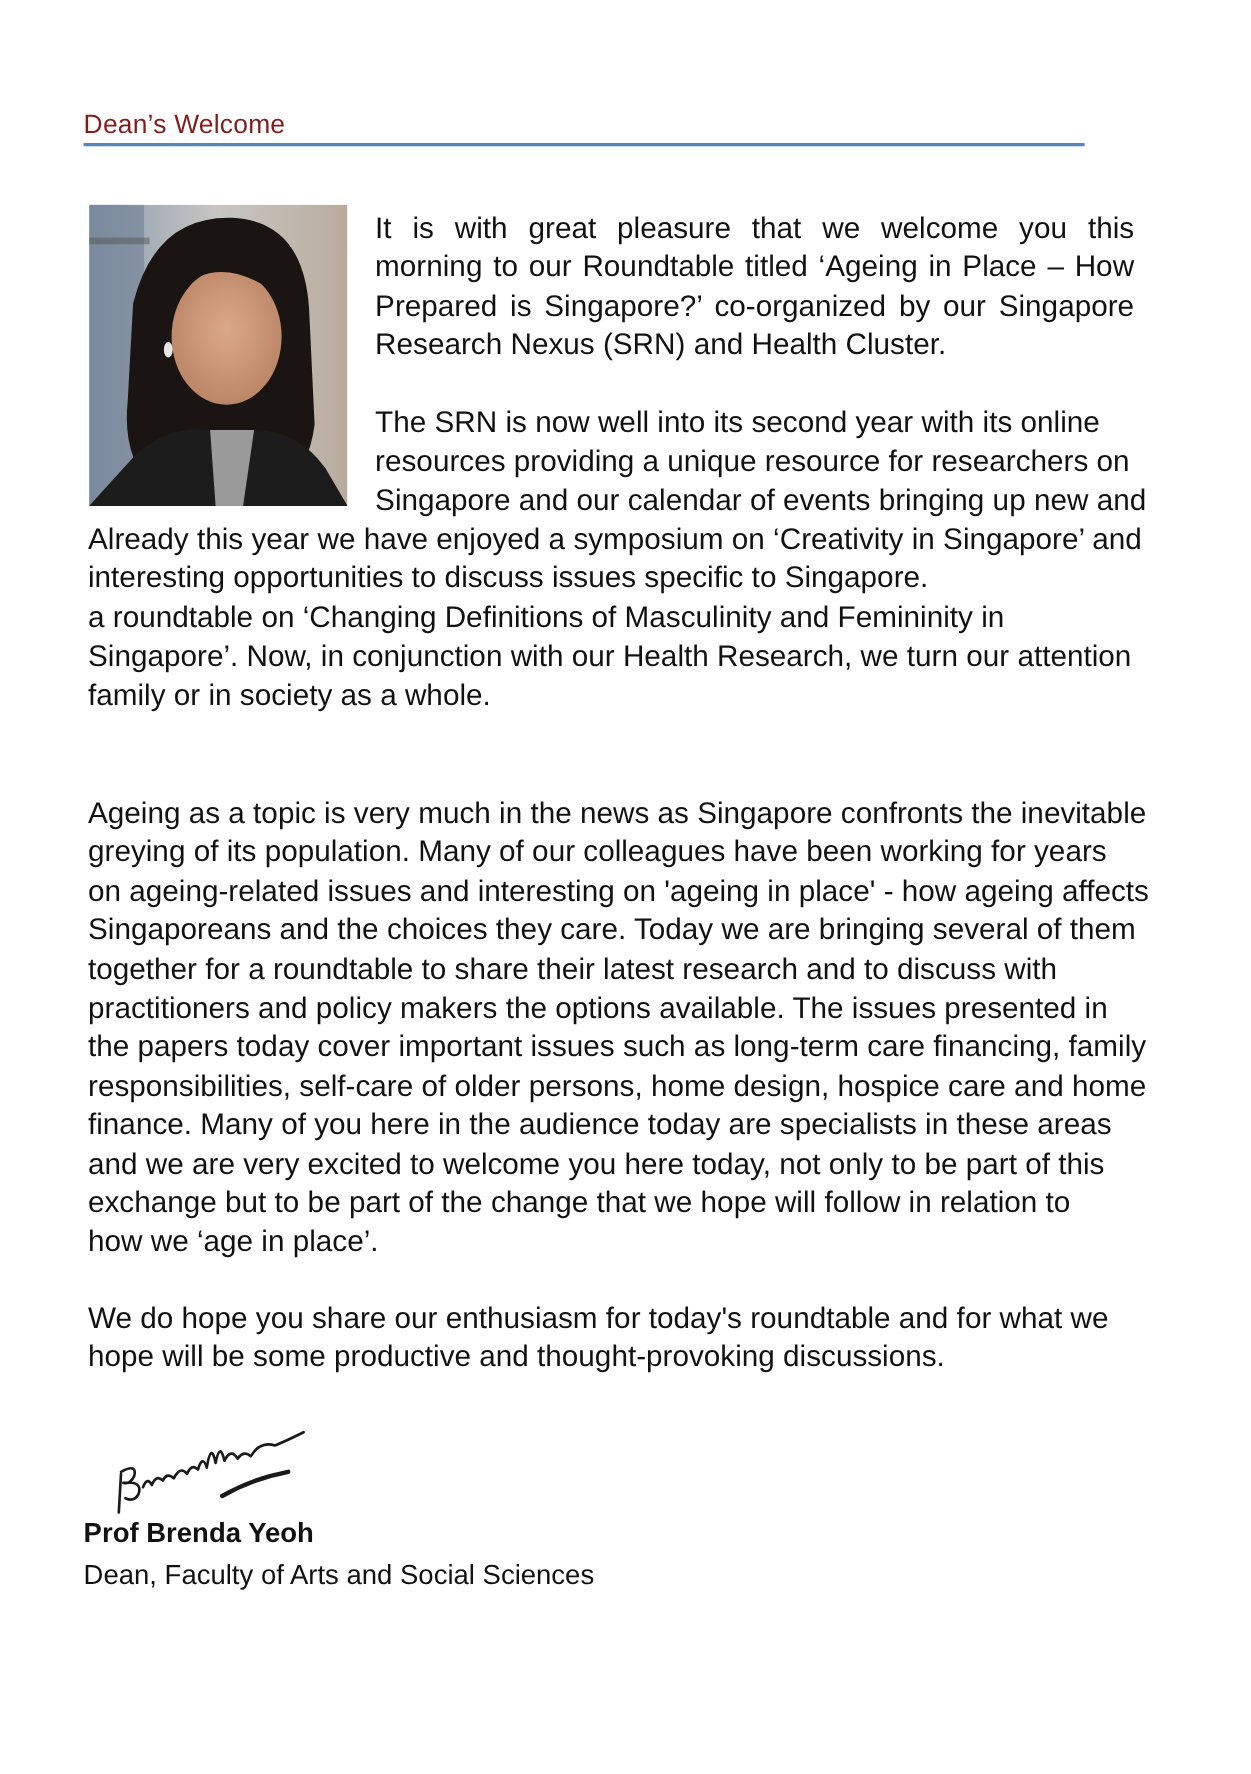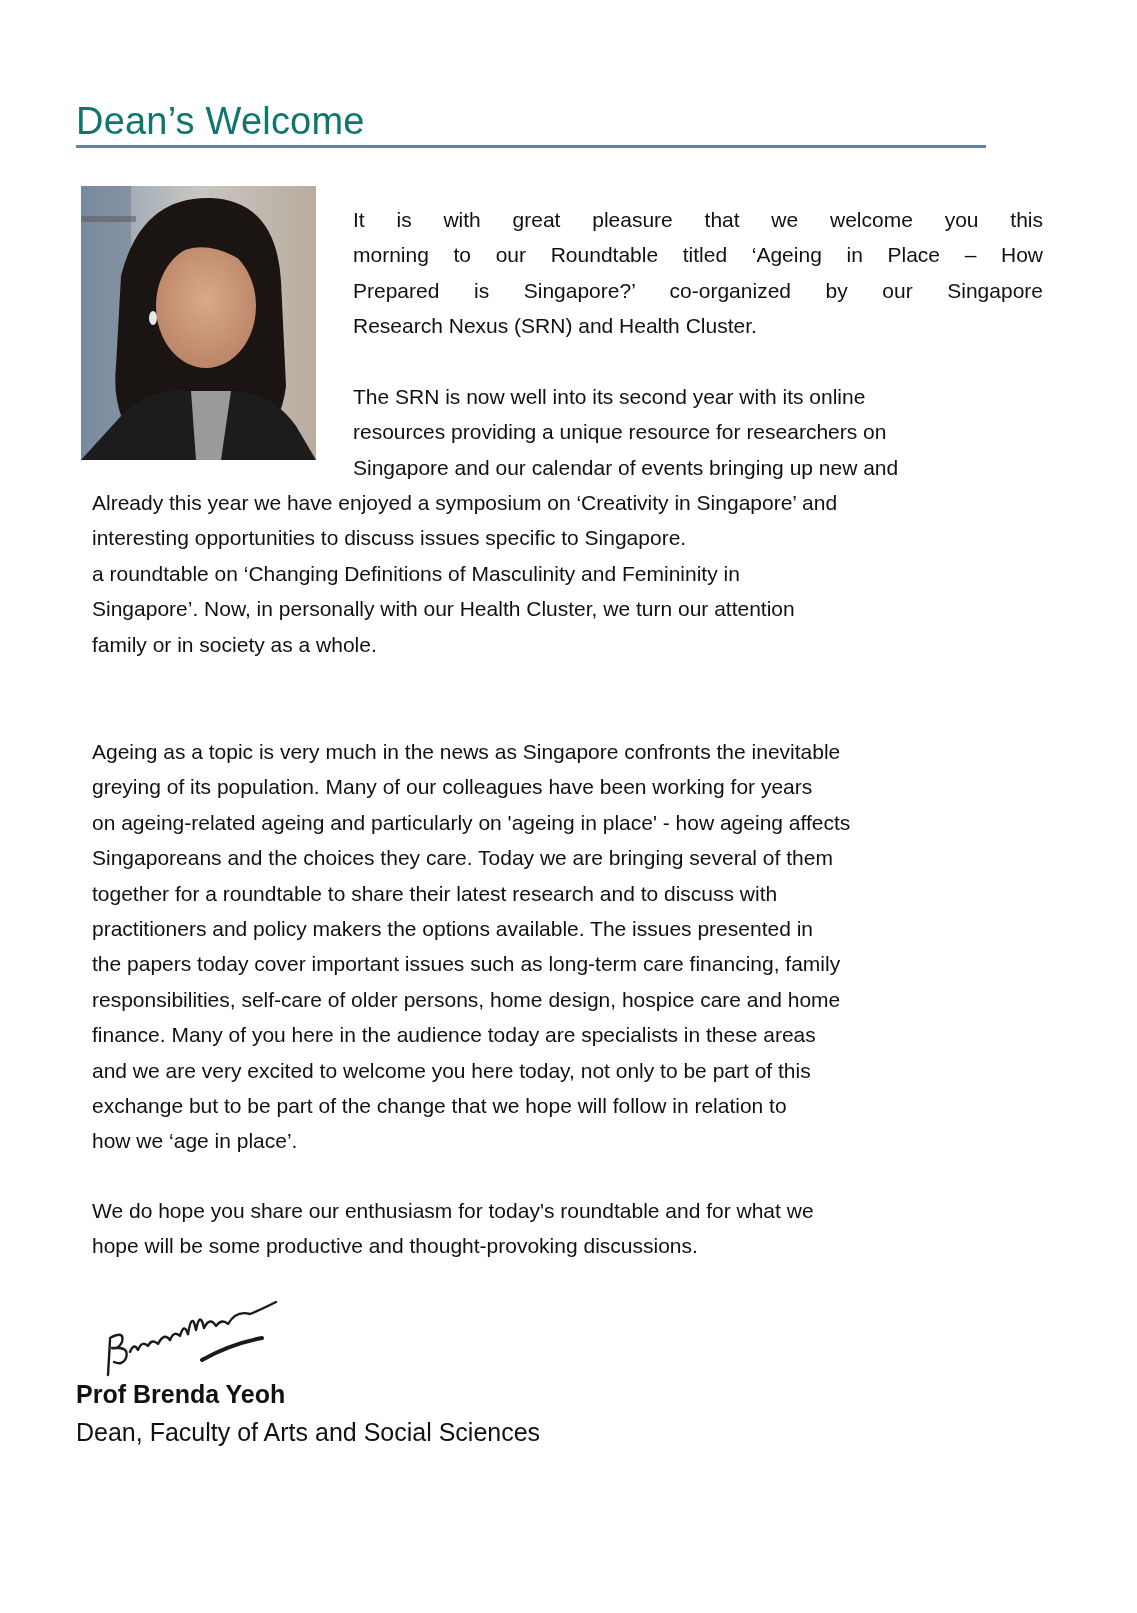--- a/index.html
+++ b/index.html
@@ -1,22 +1,22 @@
 <!DOCTYPE html>
 <html><head>
 <meta charset="utf-8">
 <style>
   html, body { margin: 0; padding: 0; background: #ffffff; }
   body { width: 1137px; height: 1613px; position: relative; overflow: hidden;
          font-family: "Liberation Sans", sans-serif; color: #111; }
   .heading { position: absolute; left: 76px; top: 100px; width: 910px;
              border-bottom: 3px solid #5a84b4; padding-bottom: 2px; }
-  .heading span { font-size: 38px; color: #0f766e; letter-spacing: 0.2px; }
+  .heading span { font-size: 24px; color: #7f1d1d; letter-spacing: 0.2px; }
   .photo { position: absolute; left: 81px; top: 186px; width: 235px; height: 274px; overflow: hidden; }
-  .para { position: absolute; font-size: 21px; line-height: 35.4px; margin: 16px; }
+  .para { position: absolute; font-size: 27px; line-height: 35.4px; margin: 4px; }
   .p1 { left: 337px; top: 186px; width: 690px; text-align: justify; text-align-last: justify; }
   .p1 .line { display: block; }
   .p2a { left: 337px; top: 363px; width: 690px; }
   .p2b { left: 76px; top: 469px; width: 960px; }
   .p3 { left: 76px; top: 718px; width: 960px; }
   .p4 { left: 76px; top: 1177px; width: 960px; }
   .line { display: block; white-space: nowrap; }
   .sig { position: absolute; left: 100px; top: 1280px; width: 270px; height: 100px; }
   .name { position: absolute; left: 76px; top: 1380px; font-size: 25px; font-weight: bold; }
   .role { position: absolute; left: 76px; top: 1418px; font-size: 25px; }
@@ -62,28 +62,28 @@
 
 <p class="para p2a">
   <span class="line">The SRN is now well into its second year with its online</span>
   <span class="line">resources providing a unique resource for researchers on</span>
   <span class="line">Singapore and our calendar of events bringing up new and</span>
 </p>
 <p class="para p2b">
   <span class="line">Already this year we have enjoyed a symposium on ‘Creativity in Singapore’ and</span>
   <span class="line">interesting opportunities to discuss issues specific to Singapore.</span>
   <span class="line">a roundtable on ‘Changing Definitions of Masculinity and Femininity in</span>
-  <span class="line">Singapore’. Now, in personally with our Health Cluster, we turn our attention</span>
+  <span class="line">Singapore’. Now, in conjunction with our Health Research, we turn our attention</span>
   <span class="line">family or in society as a whole.</span>
 </p>
 
 <p class="para p3">
   <span class="line">Ageing as a topic is very much in the news as Singapore confronts the inevitable</span>
   <span class="line">greying of its population. Many of our colleagues have been working for years</span>
-  <span class="line">on ageing-related ageing and particularly on 'ageing in place' - how ageing affects</span>
+  <span class="line">on ageing-related issues and interesting on 'ageing in place' - how ageing affects</span>
   <span class="line">Singaporeans and the choices they care. Today we are bringing several of them</span>
   <span class="line">together for a roundtable to share their latest research and to discuss with</span>
   <span class="line">practitioners and policy makers the options available. The issues presented in</span>
   <span class="line">the papers today cover important issues such as long-term care financing, family</span>
   <span class="line">responsibilities, self-care of older persons, home design, hospice care and home</span>
   <span class="line">finance. Many of you here in the audience today are specialists in these areas</span>
   <span class="line">and we are very excited to welcome you here today, not only to be part of this</span>
   <span class="line">exchange but to be part of the change that we hope will follow in relation to</span>
   <span class="line">how we ‘age in place’.</span>
 </p>

